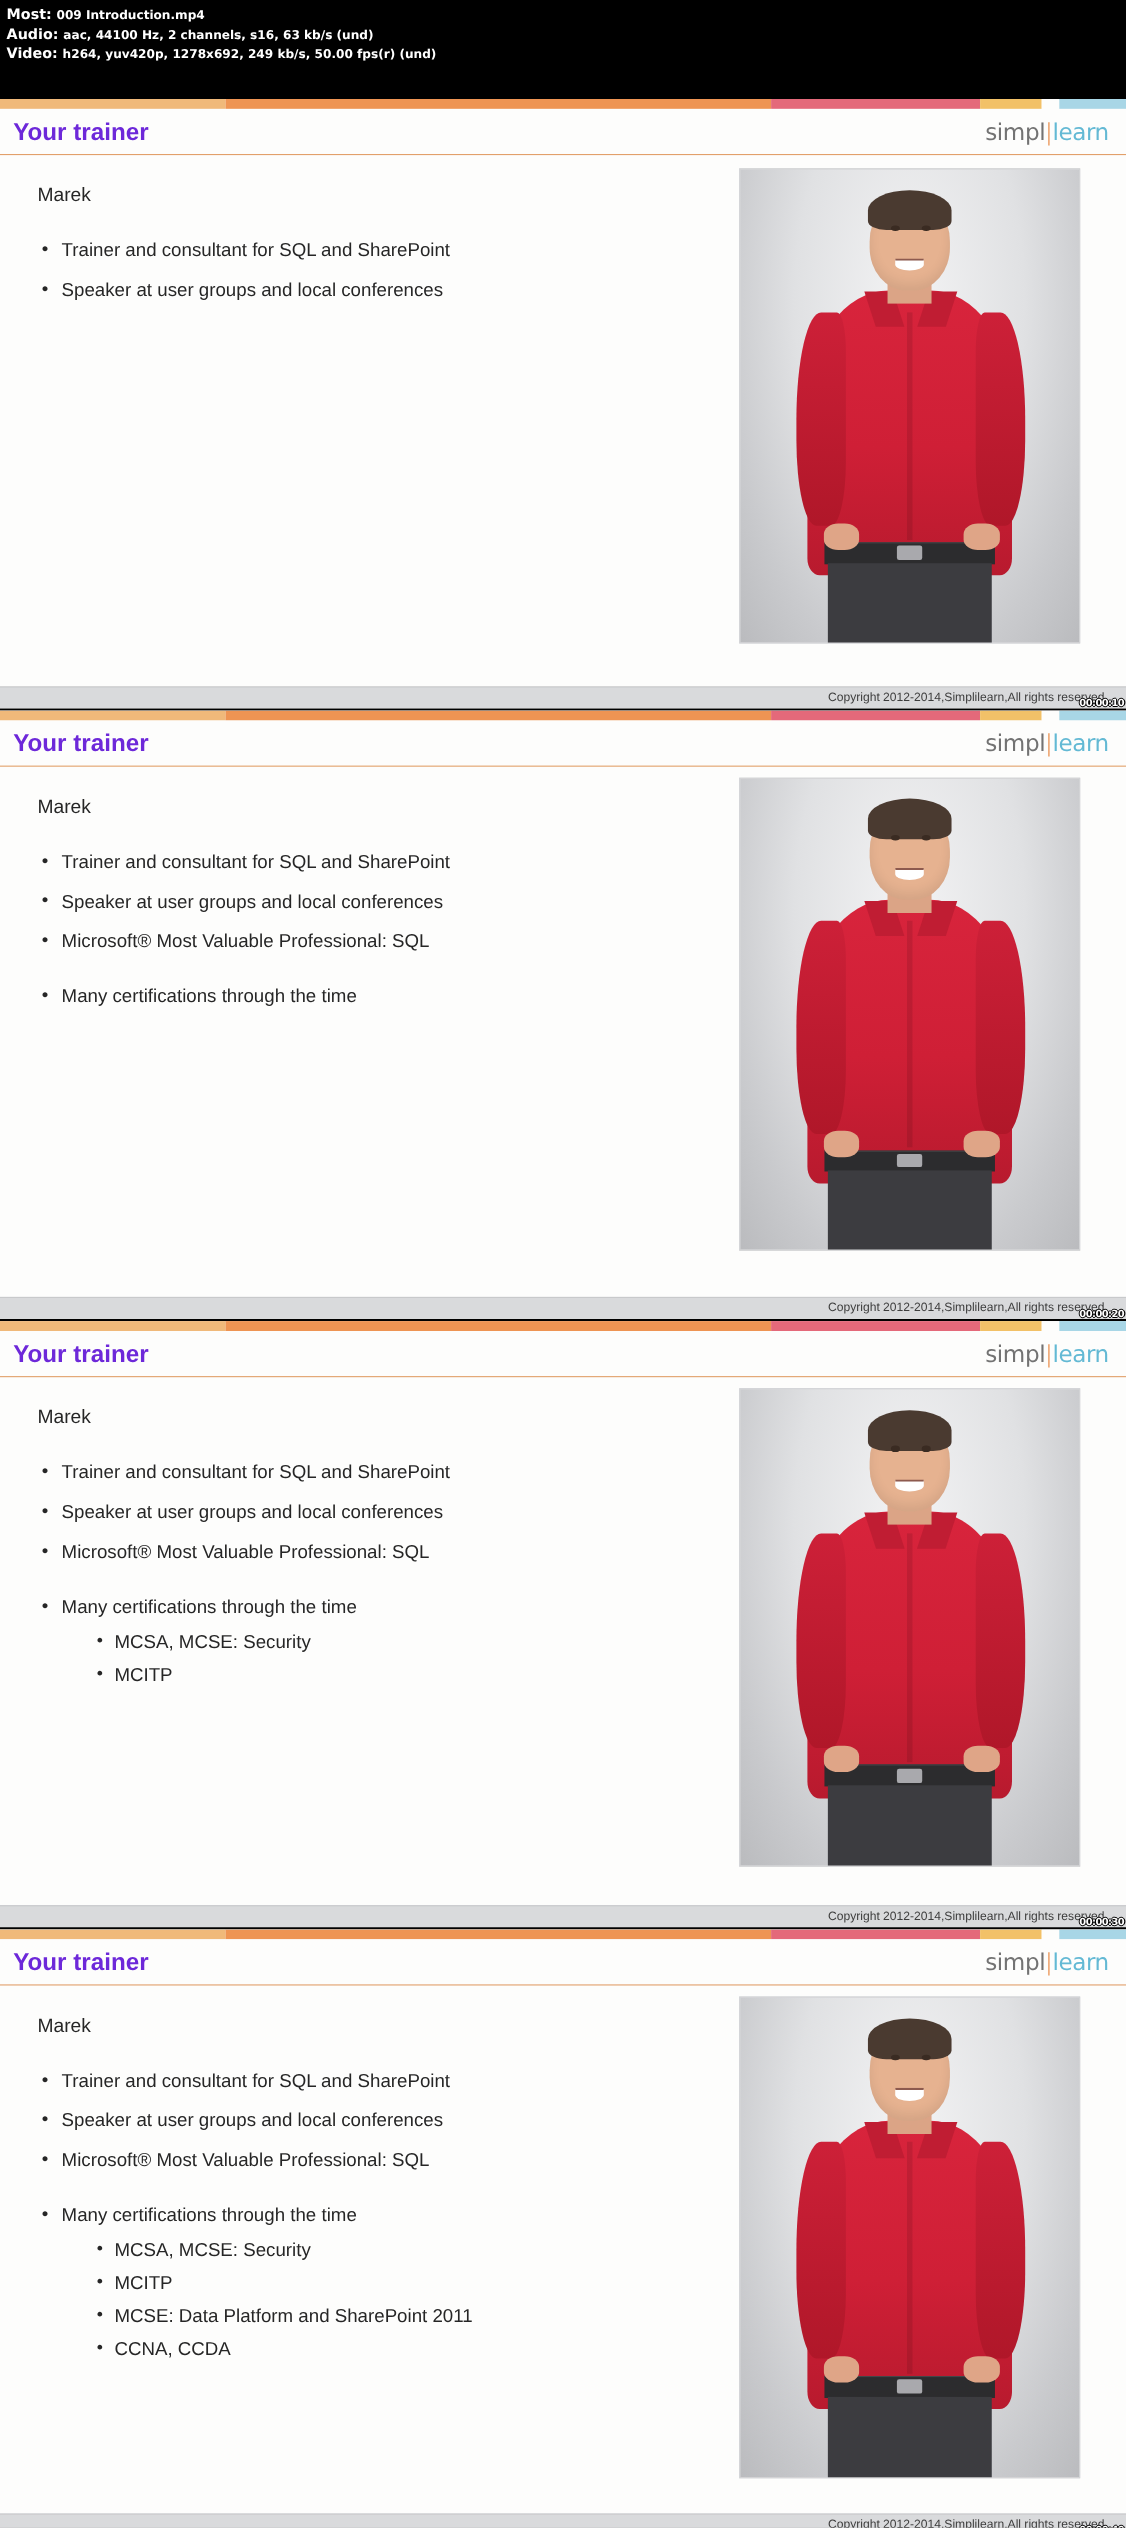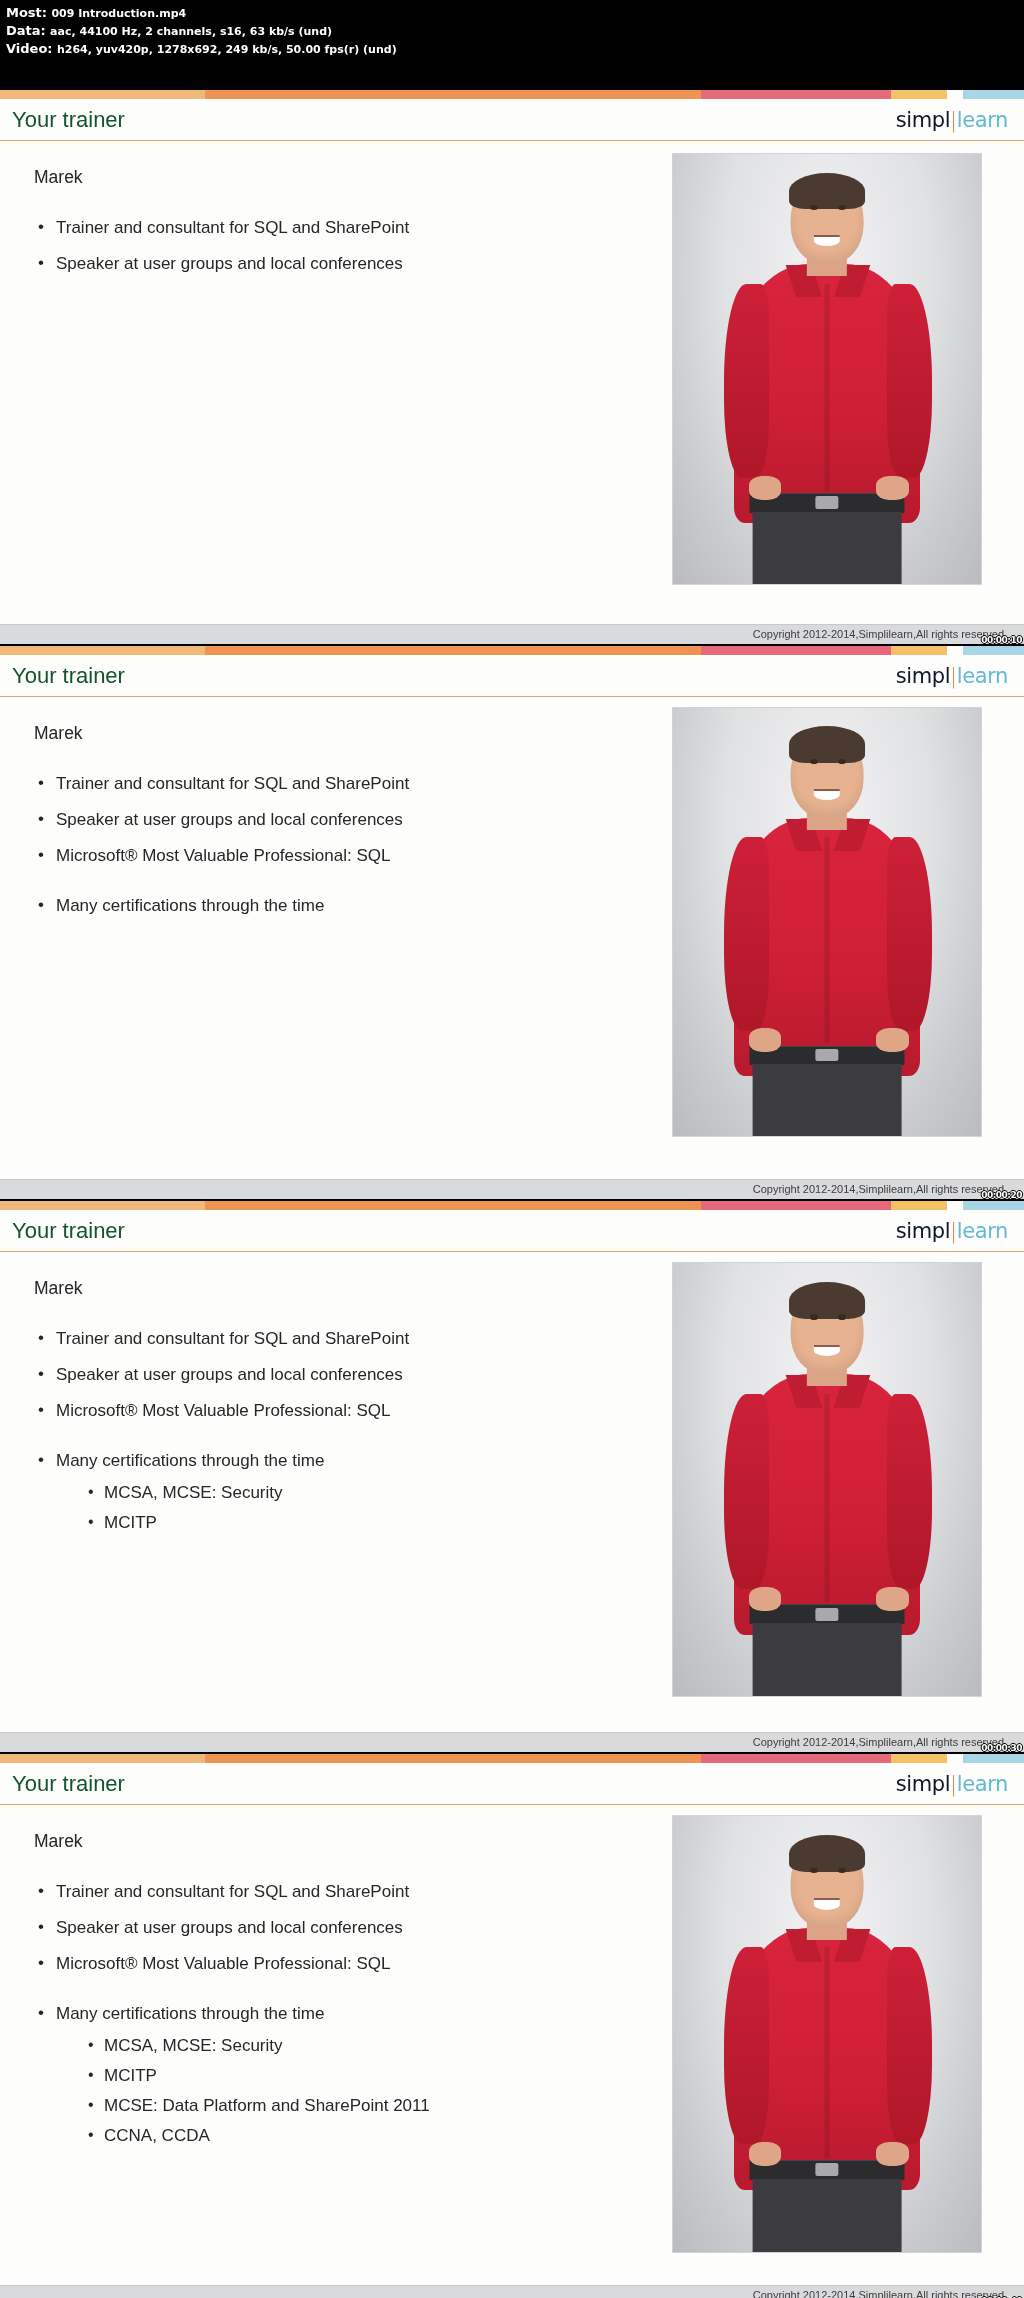--- a/index.html
+++ b/index.html
@@ -48,34 +48,34 @@
     position: relative;
     height: 42px;
     border-bottom: 1px solid #e2a06a;
     background: #fdfdfc;
   }
   .slide-title {
     position: absolute;
     left: 12px;
     top: 8px;
     font-size: 22px;
-    color: #14532d;
+    color: #6d28d9;
     font-family: "Liberation Sans", sans-serif;
-    font-weight: 400;
+    font-weight: 700;
   }
   .logo {
     position: absolute;
     right: 16px;
     top: 9px;
     font-size: 21px;
     font-family: "DejaVu Sans", sans-serif;
     letter-spacing: -0.4px;
     white-space: nowrap;
   }
-  .logo .s1 { color: #0f172a; }
+  .logo .s1 { color: #737373; }
   .logo .bar { color: #e8833a; font-weight: 300; }
   .logo .s2 { color: #63b9d4; }
 
   
   .slide-body { position: relative; }
   .text-col {
     position: absolute;
     left: 0; top: 0;
     width: 660px;
     padding: 26px 10px 0 34px;
@@ -244,21 +244,21 @@
 </style>
 </head>
 <body>
 
 <div class="meta-header">
   <div class="meta-line">
     <span class="k">Most:</span>
     <span class="v">009 Introduction.mp4</span>
   </div>
   <div class="meta-line">
-    <span class="k">Data:</span>
+    <span class="k">Audio:</span>
     <span class="v">aac, 44100 Hz, 2 channels, s16, 63 kb/s (und)</span>
   </div>
   <div class="meta-line">
     <span class="k">Video:</span>
     <span class="v">h264, yuv420p, 1278x692, 249 kb/s, 50.00 fps(r) (und)</span>
   </div>
 </div>
 
 <div class="slides" id="slides">
   <div class="slide" style="height: 556px;">

